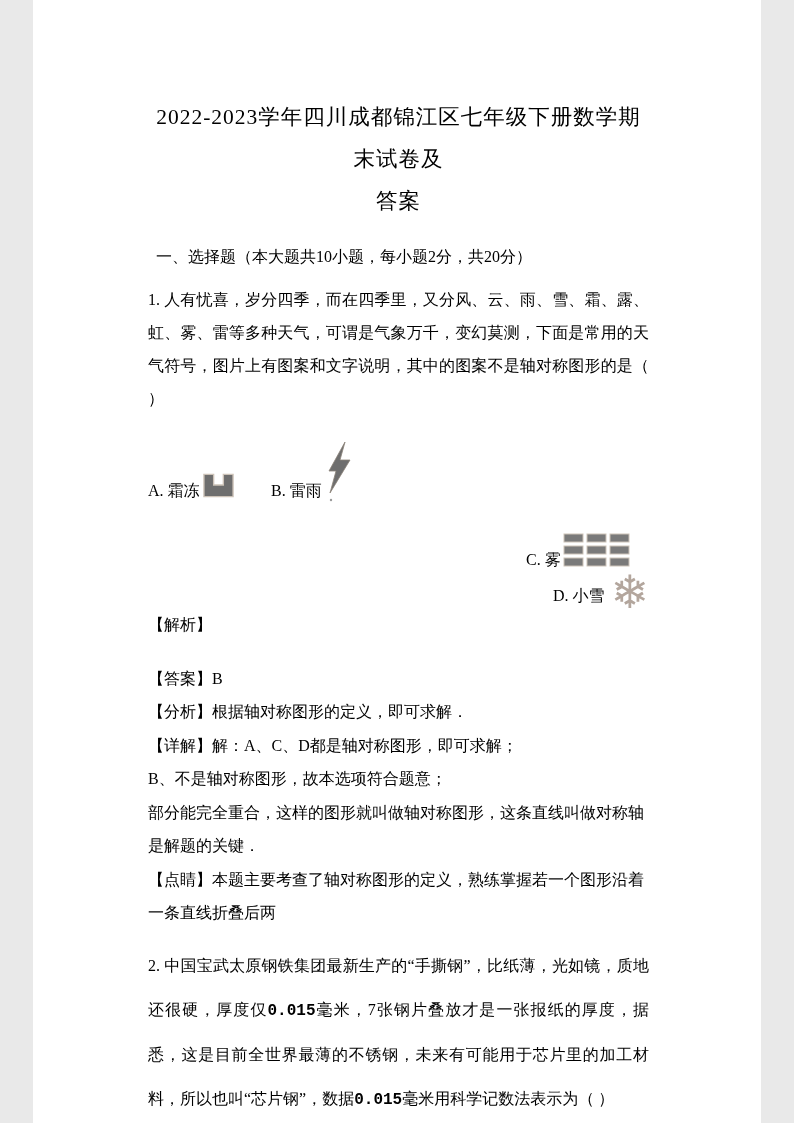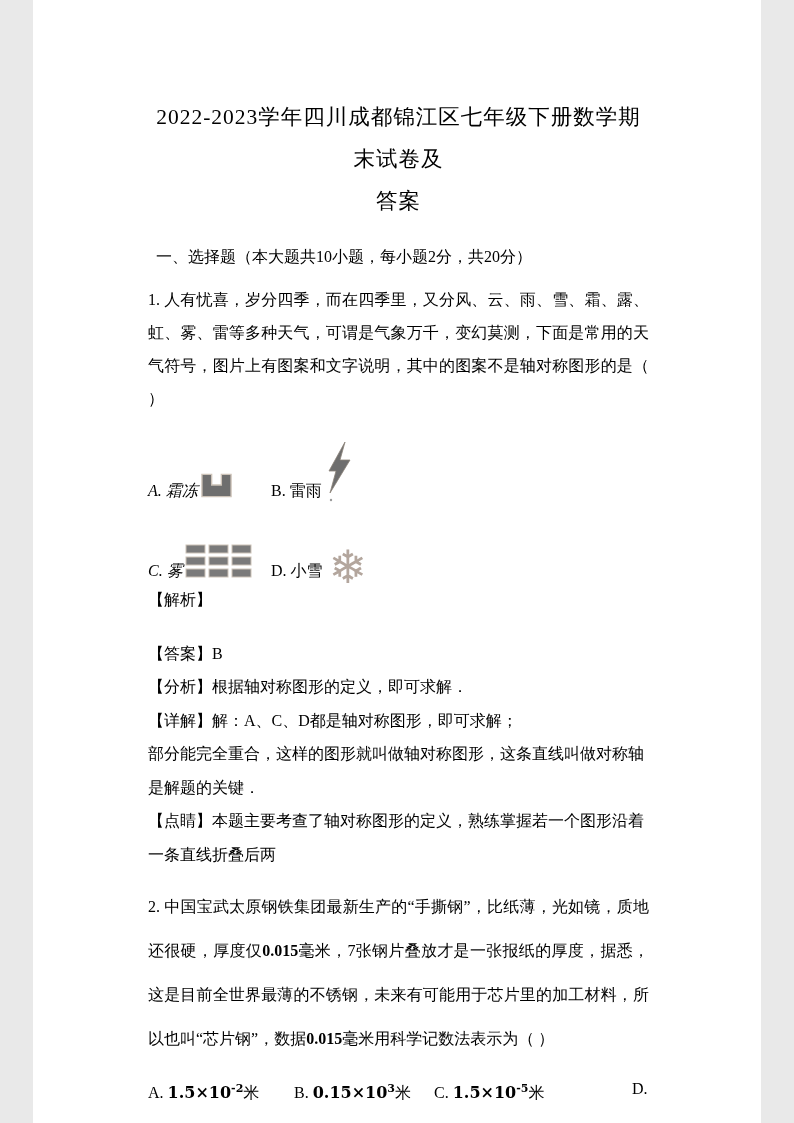--- a/index.html
+++ b/index.html
@@ -9,24 +9,24 @@
     font-size:16px;overflow:hidden;box-sizing:border-box;
     padding:96px 112px 0 115px;
   }
   .title{
     text-align:center;font-size:21.5px;line-height:42px;
     font-weight:500;letter-spacing:1px;margin:0 0 18px 0;
   }
   .section-heading{margin:14px 0 0 8px;line-height:33px;}
   .para{margin:10px 0 0 0;line-height:33px;text-align:justify;}
   .q2para{margin:14px 0 0 0;line-height:44px;text-align:justify;}
-  .bnum{font-weight:bold;font-family:Liberation Serif, serif;letter-spacing:0;}
+  .bnum{font-weight:bold;font-family:Liberation Mono, monospace;letter-spacing:0;}
   .opt-row{display:flex;align-items:flex-end;margin-top:26px;min-height:50px;}
   .opt-cell{display:flex;align-items:flex-end;}
-  .opt-cell.c1{width:123px;font-style:italic;}
+  .opt-cell.c1{width:123px;}
   .opt-label{line-height:24px;white-space:nowrap;}
   .icon-box{display:inline-block;margin-left:2px;}
   .line{margin:0;line-height:33.5px;}
   .gap-top{margin-top:14px;}
   .m-opt-row{display:flex;margin-top:10px;line-height:36px;}
   .m-opt-row .mc1{width:146px;}
   .m-opt-row .mc2{width:140px;}
   .m-opt-row .mc3{width:142px;}
   .m-opt-row .mc4{flex:1;text-align:left;padding-left:56px;}
   .math b{font-family:"DejaVu Serif","Liberation Serif",serif;font-weight:bold;}
@@ -63,21 +63,21 @@
       <span class="opt-label">B. 雷雨</span>
       <span class="icon-box" style="margin-bottom:-8px;">
         <svg width="28" height="66" viewBox="0 0 28 66">
           <path d="M21,1 L5,30 L12,30 L6,52 L26,19 L16,19 Z" fill="#6e6e6e" stroke="#8c8378" stroke-width="0.8"></path>
           <circle cx="7" cy="59" r="1.2" fill="#9a9a9a"></circle>
         </svg>
       </span>
     </div>
   </div>
 
-  <div class="opt-row" style="margin-top:30px;">
+  <div class="opt-row" style="margin-top:30px;flex-direction:column;">
     <div class="opt-cell c1">
       <span class="opt-label">C. 雾</span>
       <span class="icon-box">
         <svg width="67" height="35" viewBox="0 0 67 35">
           <g fill="#7a7a7a" stroke="#cdc3b8" stroke-width="1">
             <rect x="1" y="1" width="19" height="8"></rect>
               <rect x="24" y="1" width="19" height="8"></rect>
               <rect x="47" y="1" width="19" height="8"></rect>
             <rect x="1" y="13" width="19" height="8"></rect>
               <rect x="24" y="13" width="19" height="8"></rect>
@@ -92,20 +92,21 @@
     <div class="opt-cell">
       <span class="opt-label">D. 小雪</span>
       <span class="snowflake">❄</span>
     </div>
   </div>
 
   <p class="line">【解析】</p>
   <p class="line gap-top" style="margin-top:20px;">【答案】B</p>
   <p class="line">【分析】根据轴对称图形的定义，即可求解．</p>
   <p class="line">【详解】解：A、C、D都是轴对称图形，即可求解；</p>
+  <p class="line">B、不是轴对称图形，故本选项符合题意；</p>
   <p class="line">部分能完全重合，这样的图形就叫做轴对称图形，这条直线叫做对称轴是解题的关键．</p>
   <p class="line">【点睛】本题主要考查了轴对称图形的定义，熟练掌握若一个图形沿着一条直线折叠后两</p>
 
   <p class="q2para">
     <span>2. 中国宝武太原钢铁集团最新生产的“手撕钢”，比纸薄，光如镜，质地还很硬，厚度仅</span><span class="bnum">0.015</span><span>毫米，7张钢片叠放才是一张报纸的厚度，据悉，这是目前全世界最薄的不锈钢，未来有可能用于芯片里的加工材料，所以也叫“芯片钢”，数据</span><span class="bnum">0.015</span><span>毫米用科学记数法表示为（      ）</span>
   </p>
 
   <div class="m-opt-row">
     <span class="mc1 math">
       <span>A. </span><b>1.5×10</b><sup>-2</sup><span class="unit">米</span>

